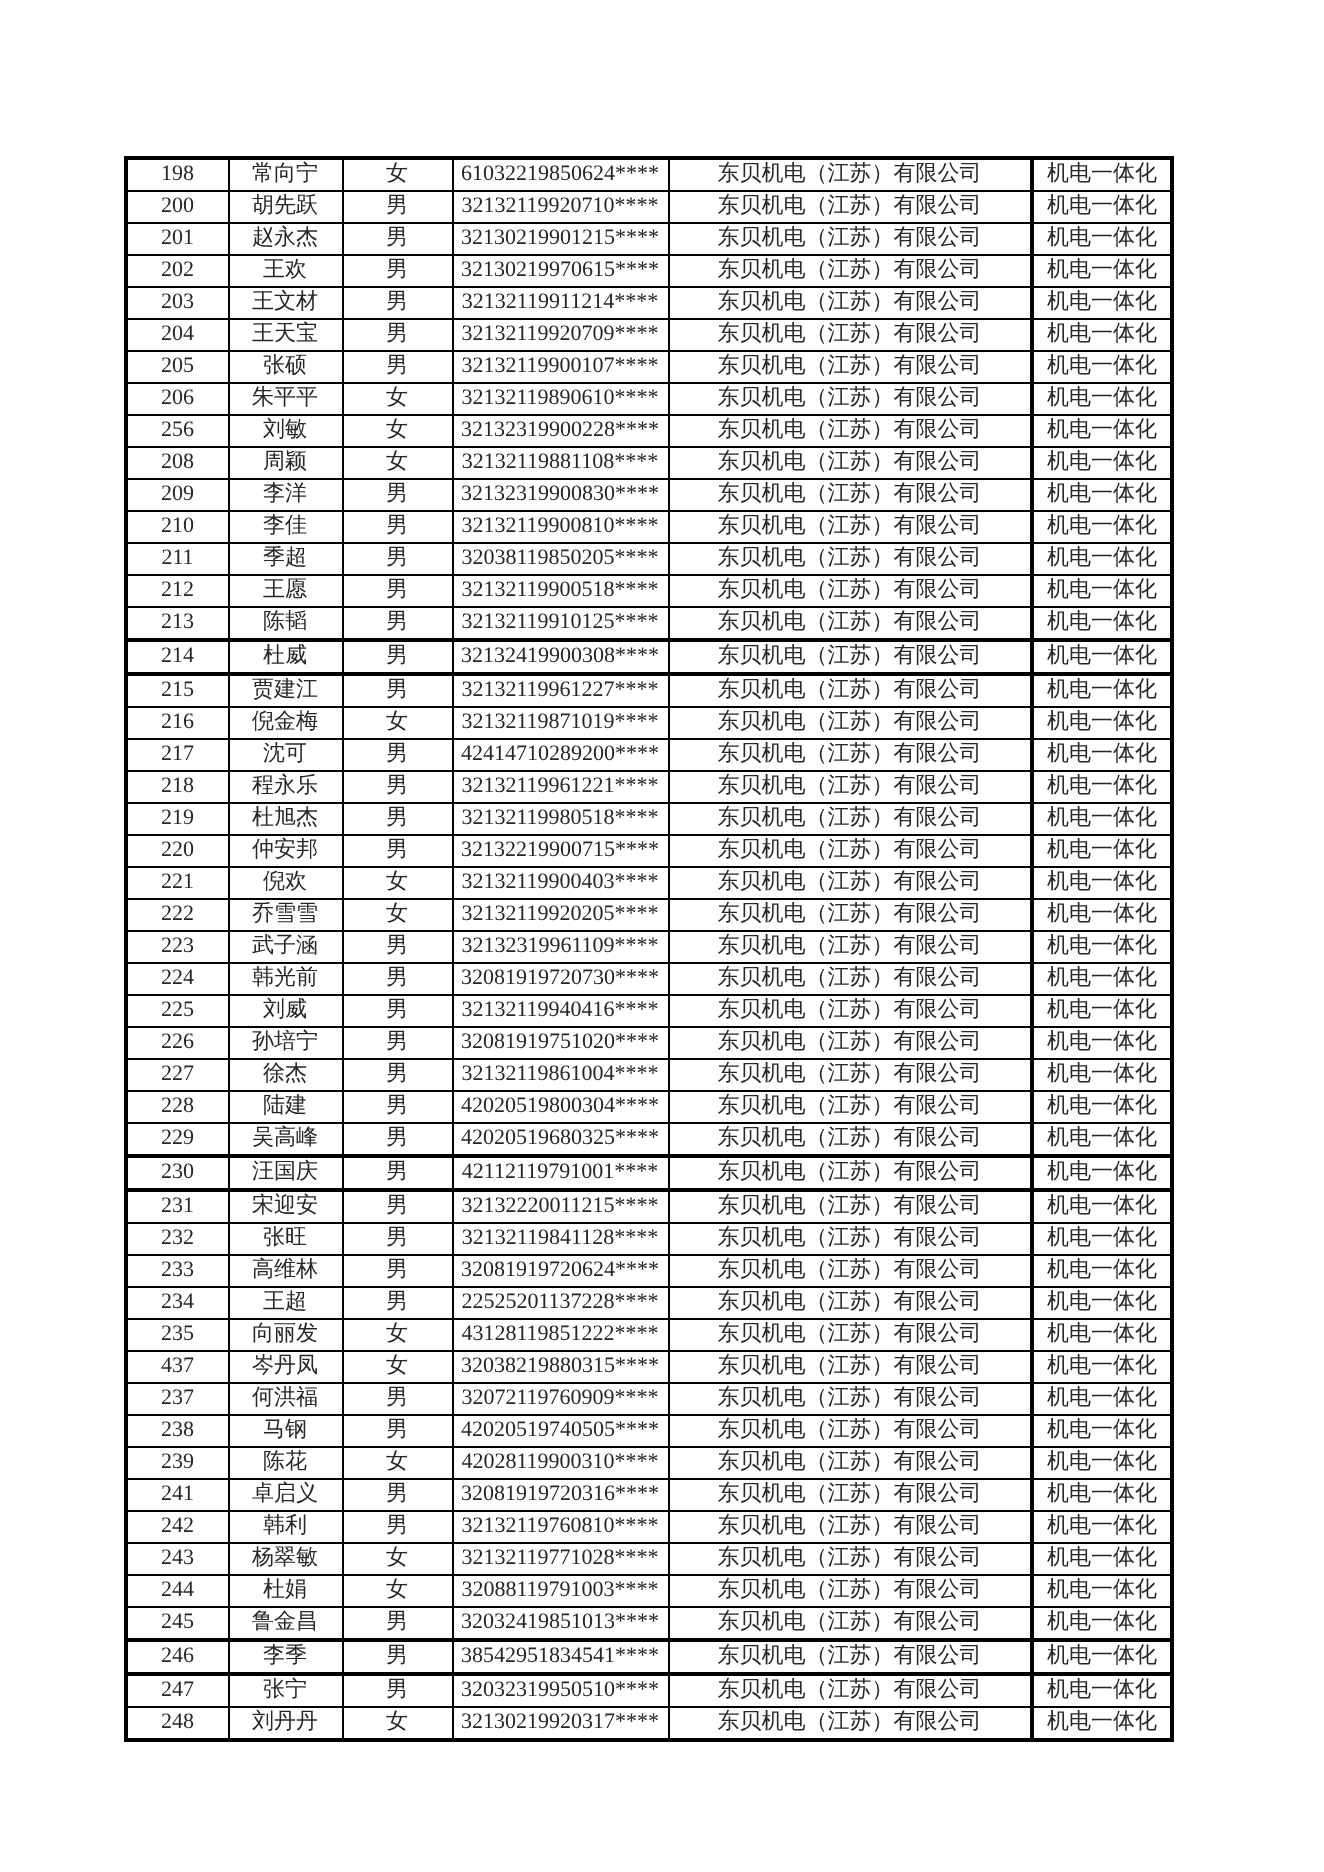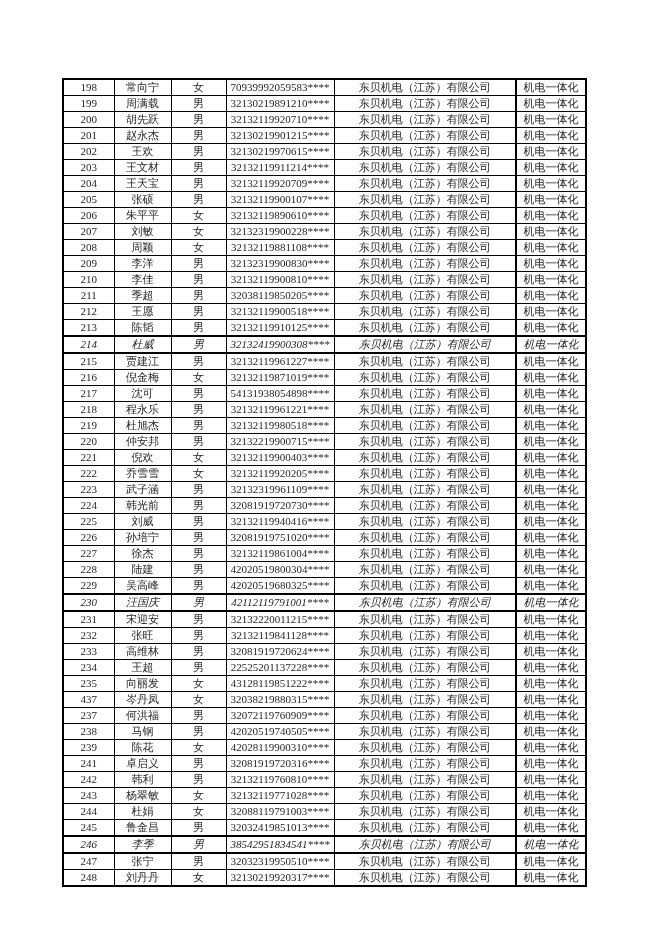--- a/index.html
+++ b/index.html
@@ -39,21 +39,20 @@
     overflow: hidden;
   }
   
   table.roster td:last-child {
     border-left: 2px solid #000000;
   }
   
   table.roster tr.page-break td {
     border-top: 2px solid #000000;
     border-bottom: 2px solid #000000;
-    font-style: italic;
   }
   col.c-no     { width: 51px; }
   col.c-name   { width: 57px; }
   col.c-gender { width: 55px; }
   col.c-id     { width: 108px; }
   col.c-comp   { width: 182px; }
   col.c-major  { width: 70px; }
 </style>
 </head>
 <body>
@@ -66,29 +65,21 @@
       <col class="c-gender">
       <col class="c-id">
       <col class="c-comp">
       <col class="c-major">
     </colgroup>
     <tbody>
         <tr>
           <td>198</td>
           <td>常向宁</td>
           <td>女</td>
-          <td>70939992059583****</td>
-          <td>东贝机电（江苏）有限公司</td>
-          <td>机电一体化</td>
-        </tr>
-        <tr>
-          <td>199</td>
-          <td>周满载</td>
-          <td>男</td>
-          <td>32130219891210****</td>
+          <td>61032219850624****</td>
           <td>东贝机电（江苏）有限公司</td>
           <td>机电一体化</td>
         </tr>
         <tr>
           <td>200</td>
           <td>胡先跃</td>
           <td>男</td>
           <td>32132119920710****</td>
           <td>东贝机电（江苏）有限公司</td>
           <td>机电一体化</td>
@@ -135,21 +126,21 @@
         </tr>
         <tr>
           <td>206</td>
           <td>朱平平</td>
           <td>女</td>
           <td>32132119890610****</td>
           <td>东贝机电（江苏）有限公司</td>
           <td>机电一体化</td>
         </tr>
         <tr>
-          <td>207</td>
+          <td>256</td>
           <td>刘敏</td>
           <td>女</td>
           <td>32132319900228****</td>
           <td>东贝机电（江苏）有限公司</td>
           <td>机电一体化</td>
         </tr>
         <tr>
           <td>208</td>
           <td>周颖</td>
           <td>女</td>
@@ -218,21 +209,21 @@
           <td>倪金梅</td>
           <td>女</td>
           <td>32132119871019****</td>
           <td>东贝机电（江苏）有限公司</td>
           <td>机电一体化</td>
         </tr>
         <tr>
           <td>217</td>
           <td>沈可</td>
           <td>男</td>
-          <td>54131938054898****</td>
+          <td>42414710289200****</td>
           <td>东贝机电（江苏）有限公司</td>
           <td>机电一体化</td>
         </tr>
         <tr>
           <td>218</td>
           <td>程永乐</td>
           <td>男</td>
           <td>32132119961221****</td>
           <td>东贝机电（江苏）有限公司</td>
           <td>机电一体化</td>

